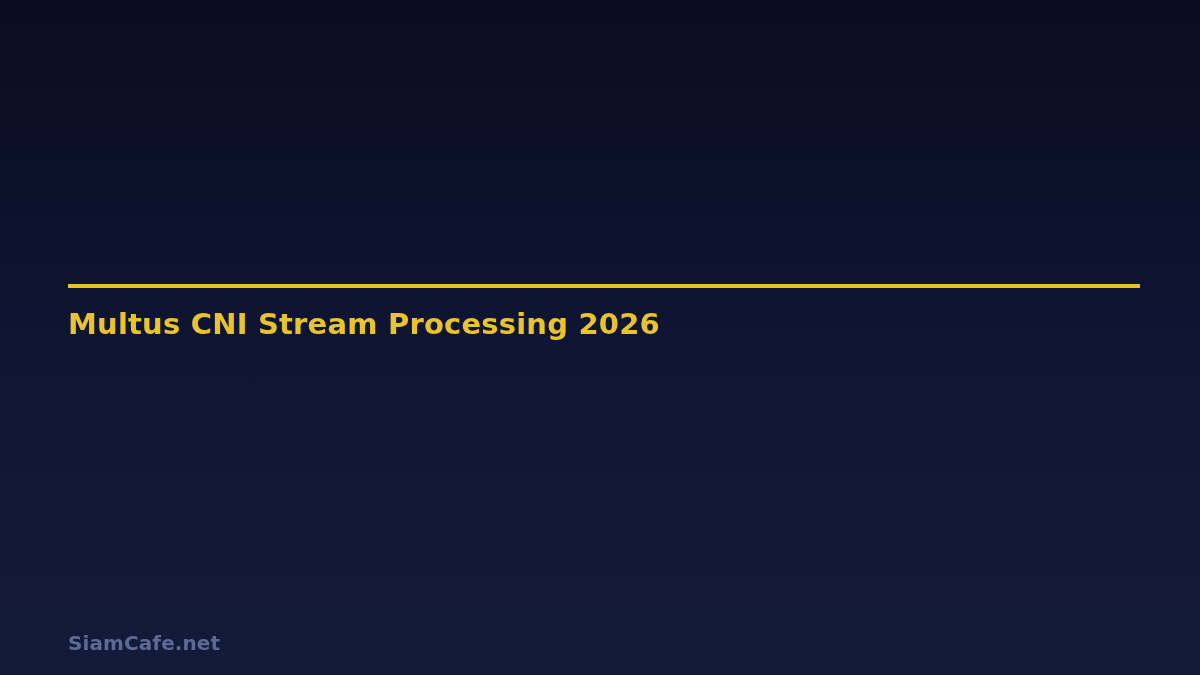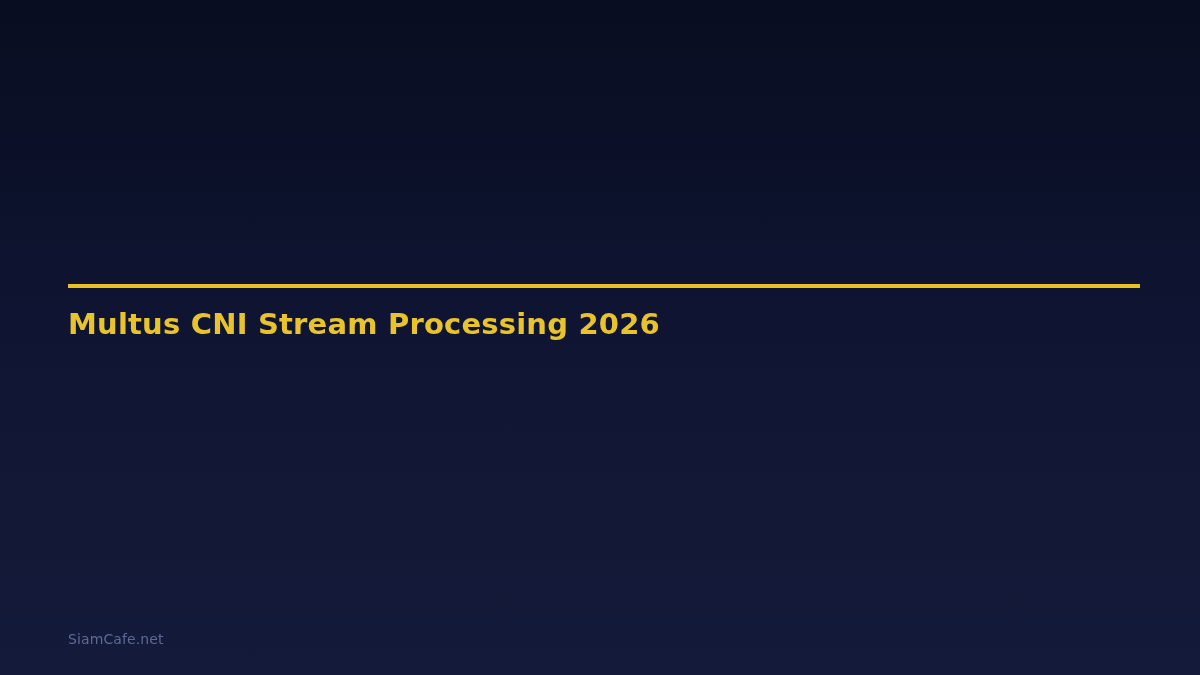--- a/index.html
+++ b/index.html
@@ -57,22 +57,22 @@
     position: absolute;
     left: 0;
     top: 24px;
   }
 
   
   .footer {
     position: absolute;
     left: 68px;
     top: 630px;
-    font-size: 14px;
-    font-weight: 400;
+    font-size: 20px;
+    font-weight: 700;
     line-height: 1.3;
     color: #5c6a96;
     letter-spacing: 0.1px;
     white-space: nowrap;
   }
 </style>
 </head>
 <body>
 
 <div class="slide">

